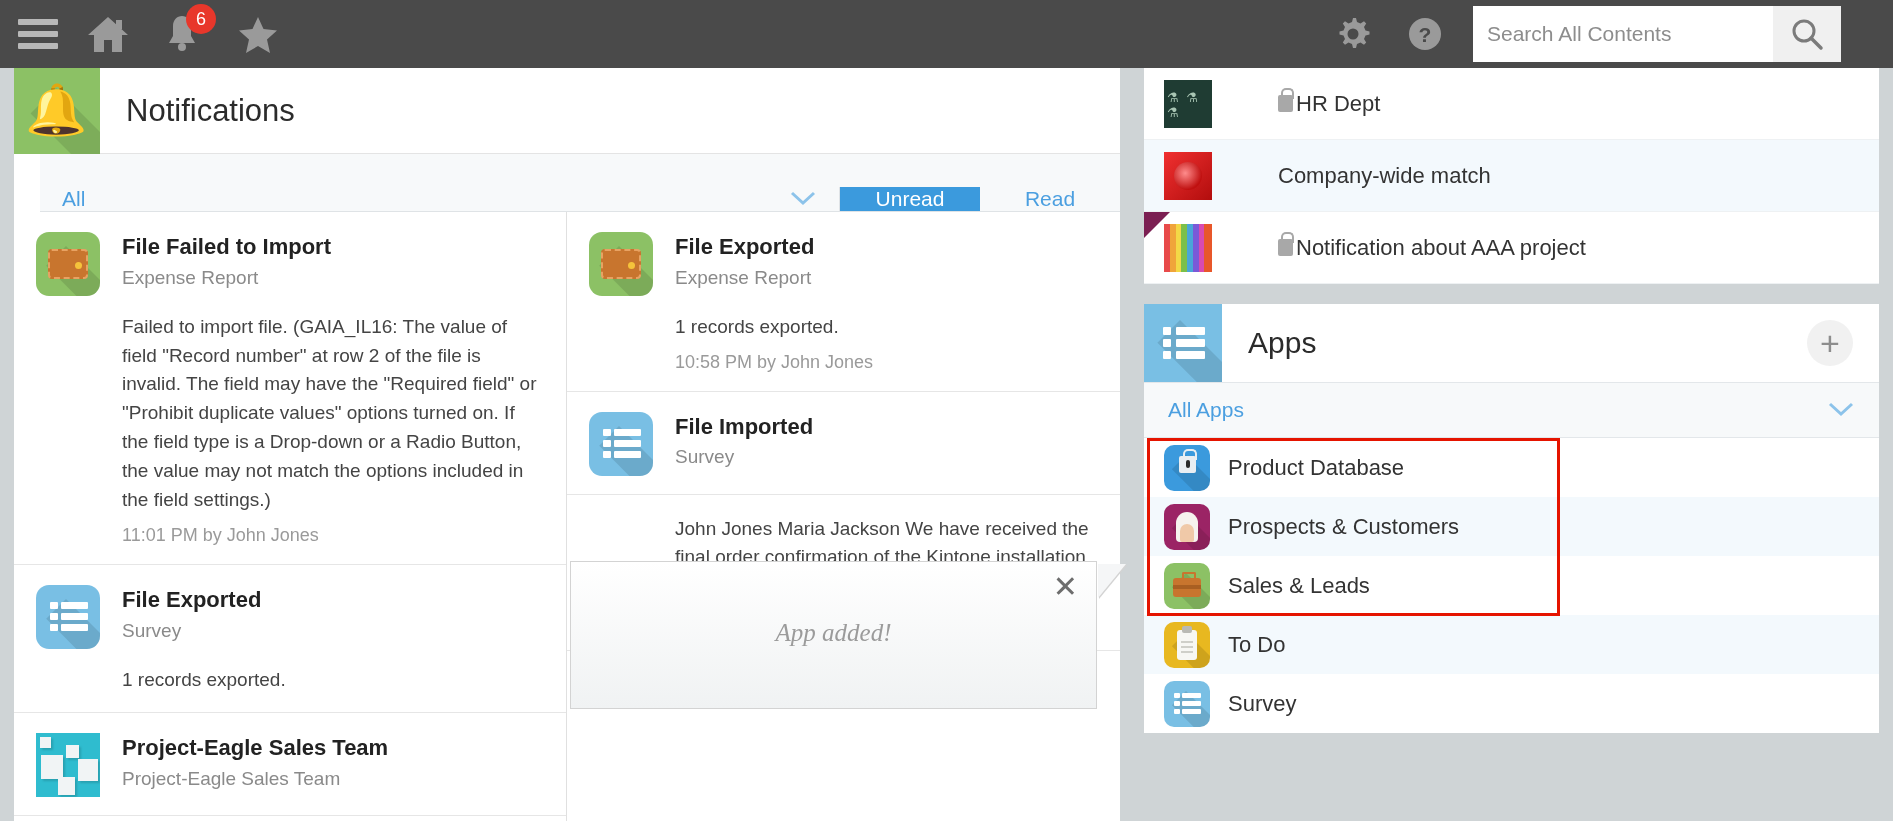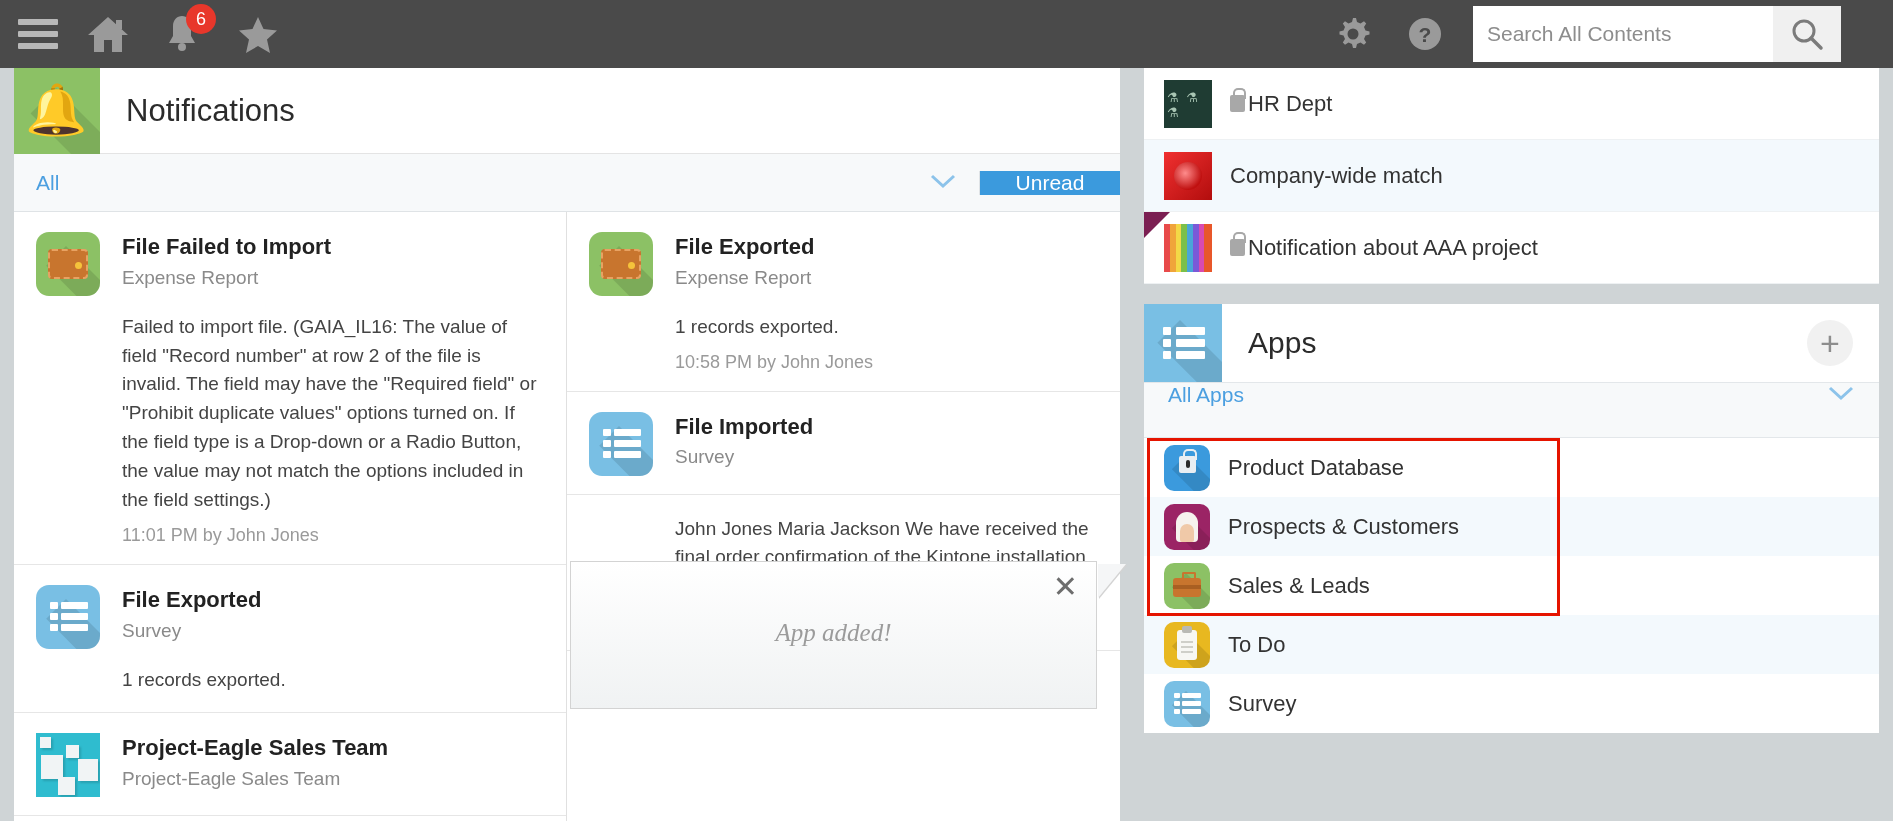--- a/index.html
+++ b/index.html
@@ -103,22 +103,22 @@
     transform: translate(-50%,-52%);
     font-size: 50px; color: #f2ef9e; line-height: 1;
   }
   .notif-title {
     font-size: 31px; color: #2b2b2b; padding-left: 26px;
     font-weight: 400;
   }
 
   
   .filter-bar {
-    height: 58px; display: flex; align-items: center;
-    background: #f7f9fa; border-bottom: 1px solid #dfe3e6;
+    height: 58px; display: flex; align-items: flex-end;
+    background: #f7f9fa; border-bottom: 1px solid #dfe3e6; margin-left: 26px;
   }
   .filter-select {
     flex: 1; display: flex; align-items: center; justify-content: space-between;
     padding: 0 22px; cursor: pointer;
     border-right: 1px solid #dfe3e6;
   }
   .filter-select .lbl { font-size: 21px; color: #4b9fe0; }
   .chev { color: #6fb3e8; font-size: 20px; }
   .seg-btn {
     width: 140px; display: flex; align-items: center; justify-content: center;
@@ -217,20 +217,21 @@
     position: absolute; left: 1144px; top: 0;
     width: 735px; height: 753px;
   }
   .card { background: #fff; }
   .space-list { margin-bottom: 20px; }
   .space-row {
     display: flex; align-items: center;
     height: 72px; padding-left: 20px;
     border-bottom: 1px solid #eef1f3;
     position: relative;
+    gap: 48px;
   }
   .space-row.alt { background: #f3f9fd; }
   .space-thumb { width: 48px; height: 48px; flex: none; margin-right: 18px; position: relative; overflow: hidden; }
   .th-board { background: #1f3c33; }
   .th-board::after {
     content: '⚗ ⚗ ⚗'; position: absolute; left: 3px; top: 10px;
     font-size: 13px; color: #a9c6b4; letter-spacing: 2px;
   }
   .th-rose { background: linear-gradient(135deg,#f03030,#b20d0d); }
   .th-rose::after {
@@ -279,21 +280,21 @@
   .apps-title { font-size: 30px; color: #2b2b2b; padding-left: 26px; flex: 1; }
   .plus-btn {
     width: 46px; height: 46px; border-radius: 50%;
     background: #f1f1f1; color: #8d8d8d;
     display: flex; align-items: center; justify-content: center;
     font-size: 34px; line-height: 1; margin-right: 26px; cursor: pointer;
   }
   .allapps-bar {
     height: 56px; background: #f7f9fa;
     border-top: 1px solid #e3e7ea; border-bottom: 1px solid #e3e7ea;
-    display: flex; align-items: flex-start; justify-content: space-between;
+    display: flex; align-items: center; justify-content: space-between;
     padding: 0 24px; cursor: pointer;
   }
   .allapps-bar .lbl { font-size: 21px; color: #4b9fe0; }
 
   .app-rows { position: relative; background: #fff; }
   .app-row {
     display: flex; align-items: center; height: 59px; padding-left: 20px;
   }
   .app-row.alt { background: #f3f9fd; }
   .app-icon {
@@ -454,20 +455,21 @@
       <div class="filter-bar">
         <div class="filter-select">
           <span class="lbl">All</span>
           <span class="chev">
             <svg width="28" height="16" viewBox="0 0 28 16">
                 <path d="M3 3 L14 13 L25 3" fill="none" stroke="#8cc3ea" stroke-width="3"></path>
               </svg>
           </span>
         </div>
         <div class="seg-btn active">Unread</div>
+        <div class="seg-btn inactive">Read</div>
       </div>
 
       <div class="notif-cols">
 
         <div class="notif-col col-left">
 
           <div class="notif-item">
             <div class="ni-icon ic-wallet">
               <span class="sh"></span>
                 <span class="wallet-g"></span>

